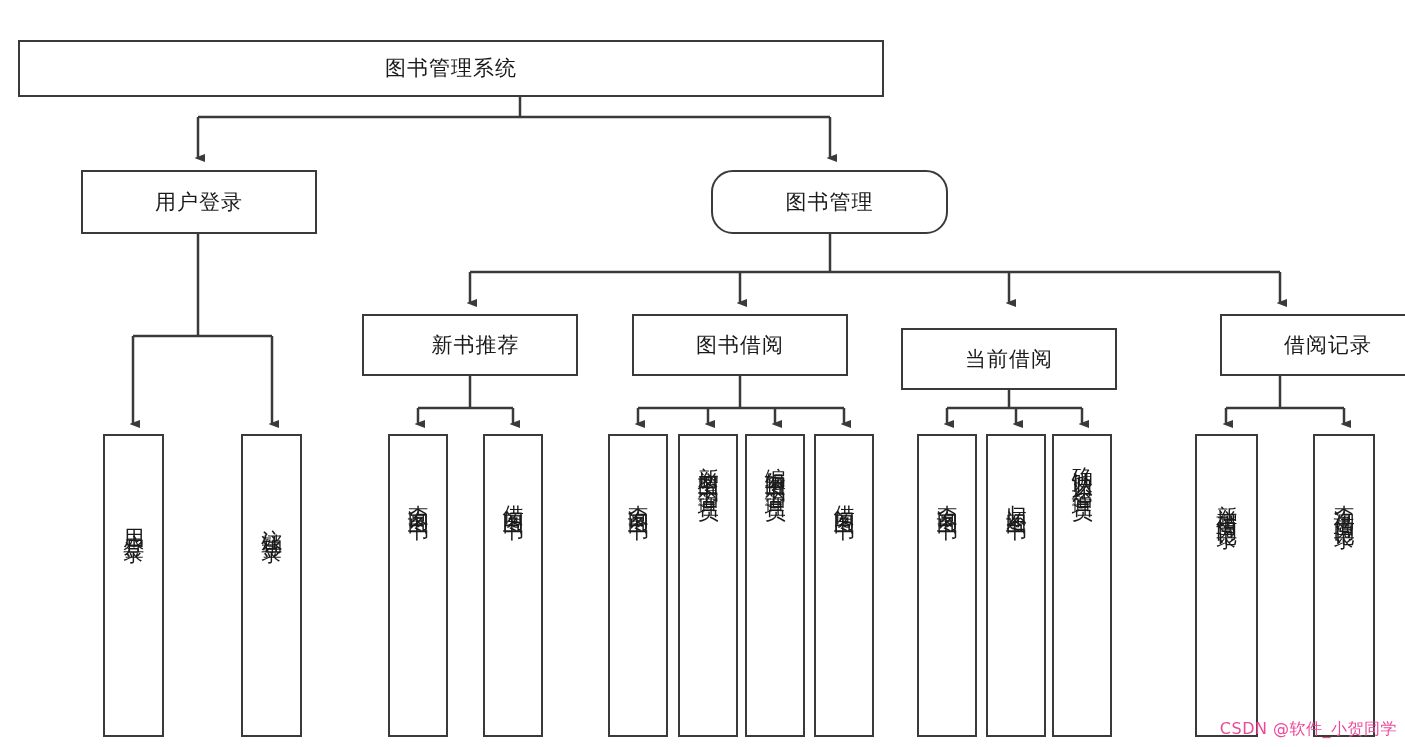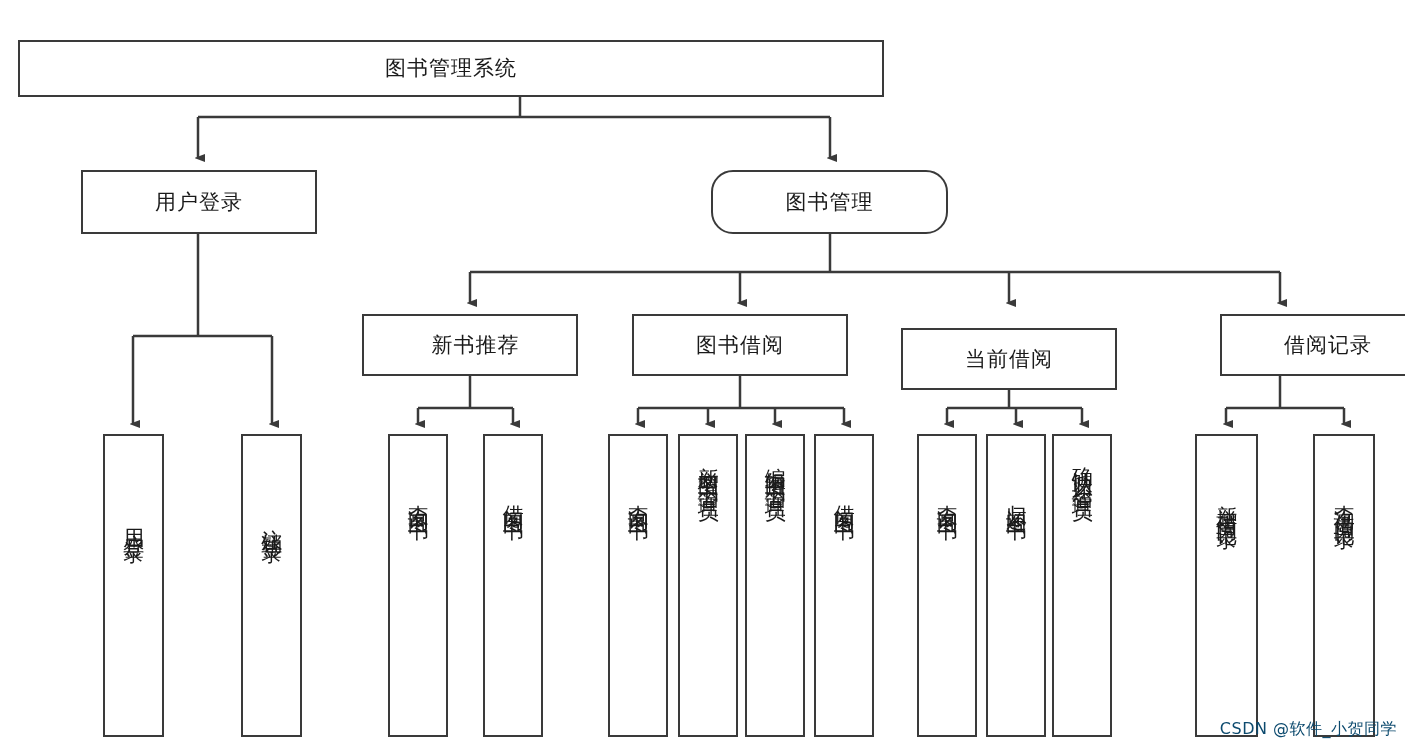--- a/index.html
+++ b/index.html
@@ -65,21 +65,21 @@
     margin-top: 38px;
   }
   .node.vertical.midlow .node-label {
     margin-top: 62px;
   }
   #watermark {
     position: absolute;
     right: 8px;
     bottom: 7px;
     font-size: 16px;
-    color: #0c4a6e;
+    color: #ec4899;
     letter-spacing: 0.5px;
     z-index: 5;
     white-space: nowrap;
     font-family: "DejaVu Sans", "Liberation Sans", sans-serif;
   }
 </style>
 </head>
 <body>
 
 <div id="diagram-root">

